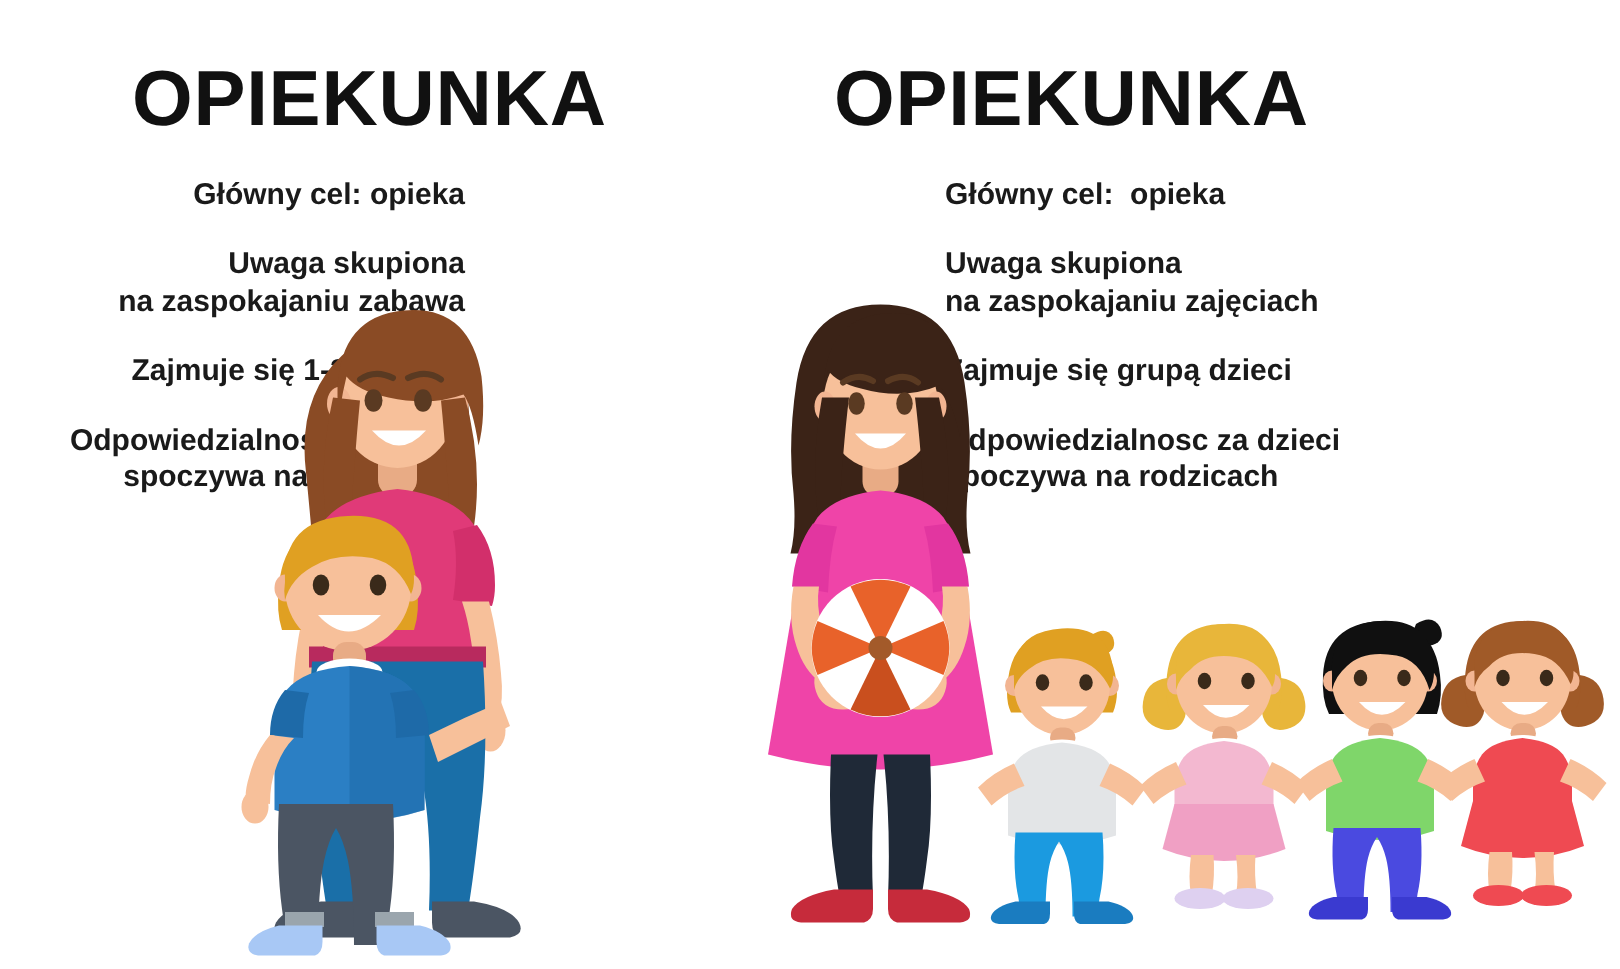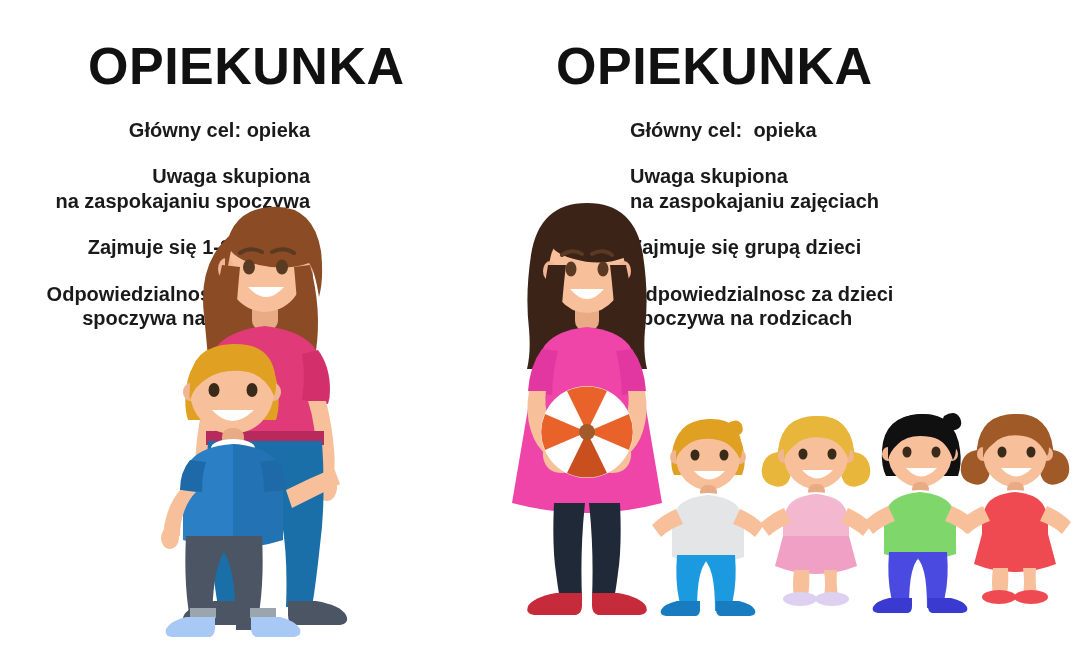--- a/index.html
+++ b/index.html
@@ -72,21 +72,21 @@
 
     <div class="line-block">
       <span class="line">
         <span class="goal-label">Główny cel:</span>
         <span class="goal-value">opieka</span>
       </span>
     </div>
 
     <div class="line-block">
       <span class="line">Uwaga skupiona</span>
-      <span class="line">na zaspokajaniu spoczywa</span>
+      <span class="line">na zaspokajaniu zabawa</span>
     </div>
 
     <div class="line-block">
       <span class="line">Zajmuje się 1-2 dziećmi</span>
     </div>
 
     <div class="line-block">
       <span class="line">Odpowiedzialność za dzieci</span>
       <span class="line">spoczywa na opiekunce</span>
     </div>

